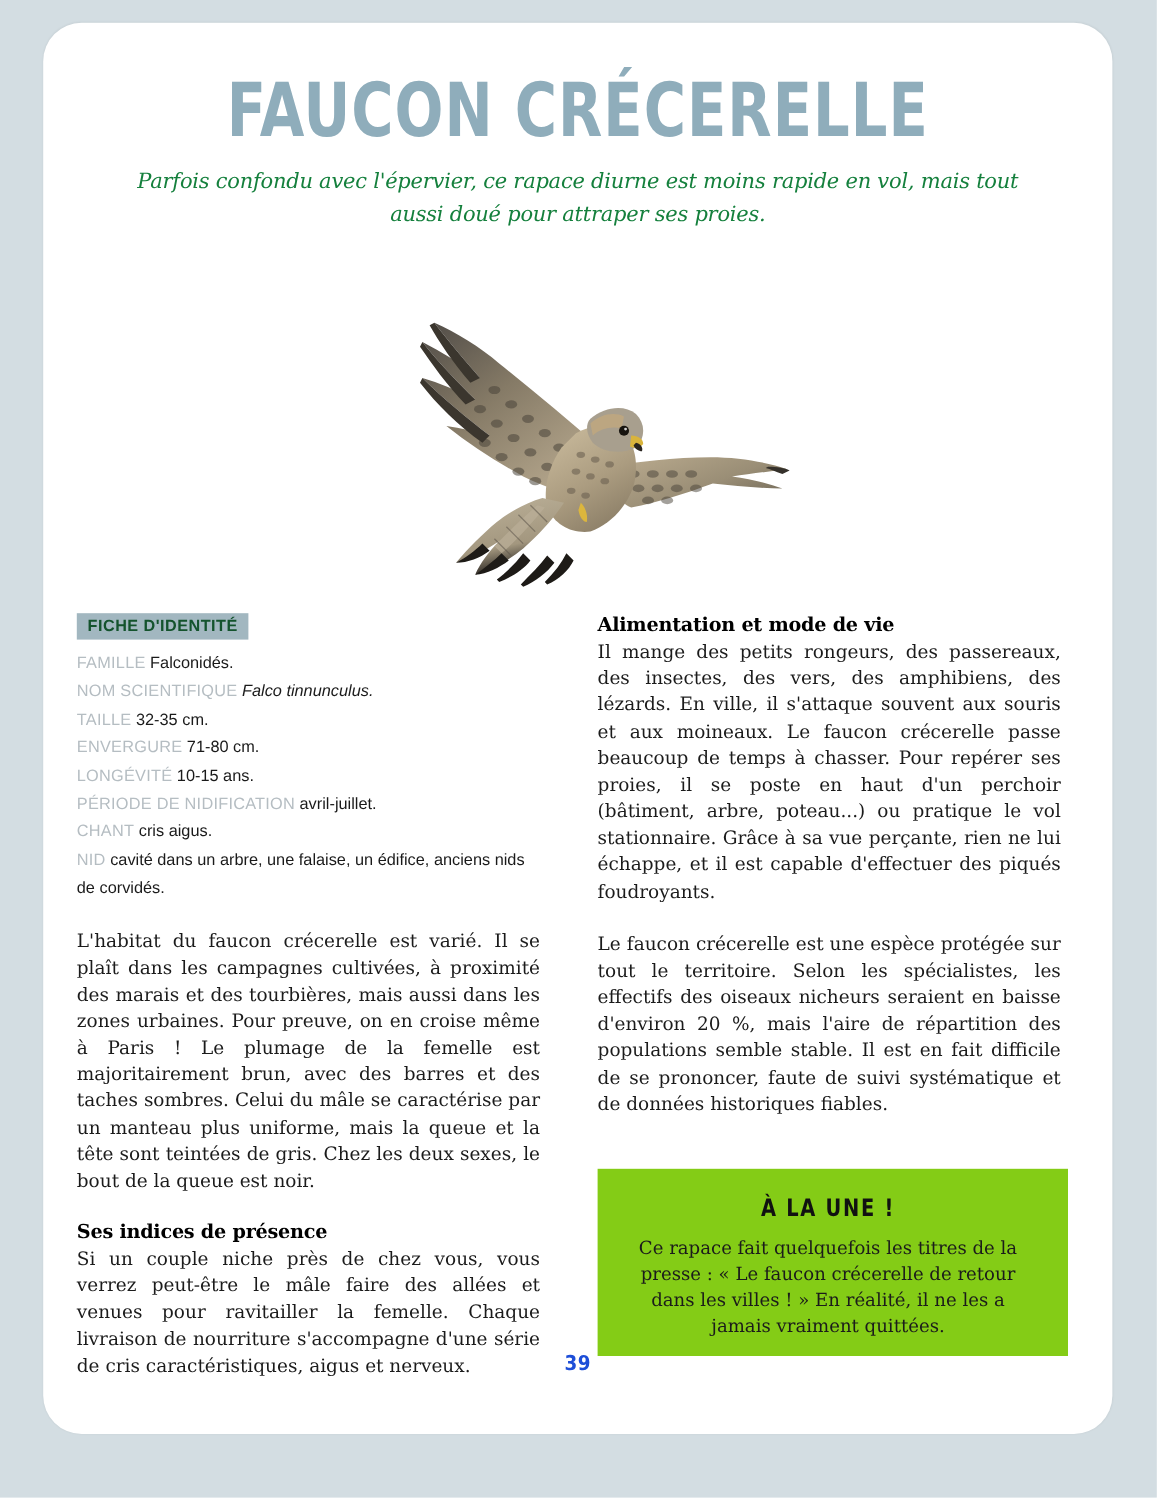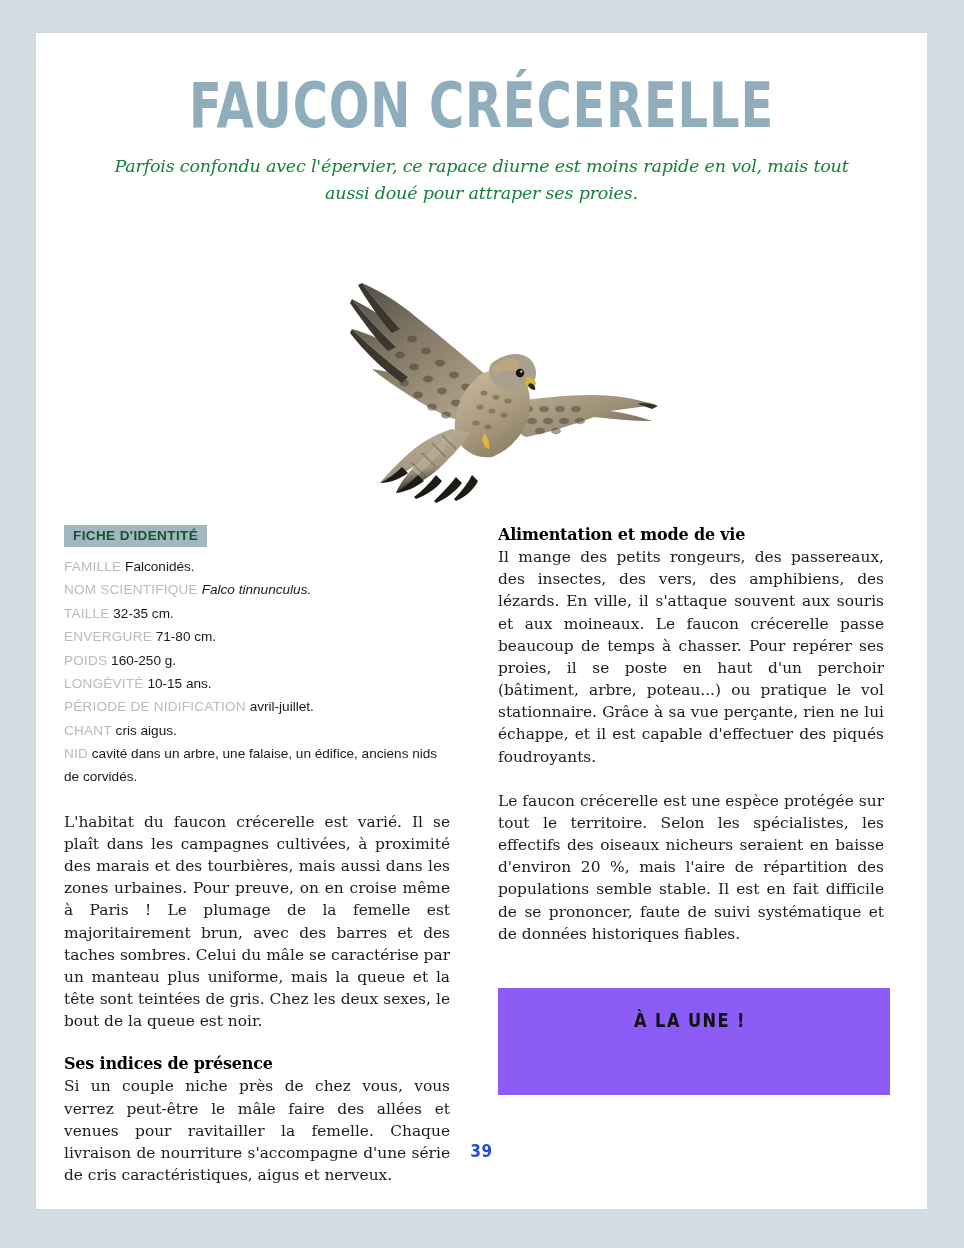--- a/index.html
+++ b/index.html
@@ -10,25 +10,26 @@
     width: 964px;
     height: 1248px;
     background: #d3dde2;
     font-family: "Liberation Serif", serif;
     overflow: hidden;
   }
 
   #page {
     position: absolute;
     left: 36px;
-    top: 33px;
+    top: 19px;
     width: 891px;
     height: 1176px;
     background: #ffffff;
     box-shadow: 0 0 2px rgba(0,0,0,0.06);
+    border-radius: 32px;
   }
 
   
   #title-block {
     position: absolute;
     left: 0;
     top: 42px;
     width: 891px;
     text-align: center;
   }
@@ -123,22 +124,22 @@
     hyphens: manual;
   }
   .section-body p { margin: 0; }
 
   
   #highlight-box {
     position: absolute;
     left: 462px;
     top: 955px;
     width: 392px;
-    height: 107px;
-    background: #8b5cf6;
+    height: 156px;
+    background: #84cc16;
     text-align: center;
     box-sizing: border-box;
     padding: 20px 32px 16px 24px;
   }
   #highlight-title {
     font-family: "DejaVu Sans Condensed", "Liberation Sans Narrow", "Liberation Sans", sans-serif;
     font-weight: bold;
     font-size: 20px;
     letter-spacing: 1.6px;
     color: #111111;
@@ -322,24 +323,20 @@
         </div>
         <div class="id-row">
           <span class="id-label">TAILLE</span>
           <span class="id-value">32-35 cm.</span>
         </div>
         <div class="id-row">
           <span class="id-label">ENVERGURE</span>
           <span class="id-value">71-80 cm.</span>
         </div>
         <div class="id-row">
-          <span class="id-label">POIDS</span>
-          <span class="id-value">160-250 g.</span>
-        </div>
-        <div class="id-row">
           <span class="id-label">LONGÉVITÉ</span>
           <span class="id-value">10-15 ans.</span>
         </div>
         <div class="id-row">
           <span class="id-label">PÉRIODE DE NIDIFICATION</span>
           <span class="id-value">avril-juillet.</span>
         </div>
         <div class="id-row">
           <span class="id-label">CHANT</span>
           <span class="id-value">cris aigus.</span>
@@ -378,17 +375,18 @@
     <div class="section">
       <div class="section-body">
         <p>Le faucon crécerelle est une espèce protégée sur tout le territoire. Selon les spécialistes, les effectifs des oiseaux nicheurs seraient en baisse d'environ 20 %, mais l'aire de répartition des populations semble stable. Il est en fait difficile de se prononcer, faute de suivi systématique et de données historiques fiables.</p>
       </div>
     </div>
 
   </div>
 
   <div id="highlight-box">
     <div id="highlight-title">À LA UNE !</div>
+    <div id="highlight-text">Ce rapace fait quelquefois les titres de la presse : « Le faucon crécerelle de retour dans les villes ! » En réalité, il ne les a jamais vraiment quittées.</div>
   </div>
 
   <div id="page-number">39</div>
 
 </div>
 
 </body></html>

